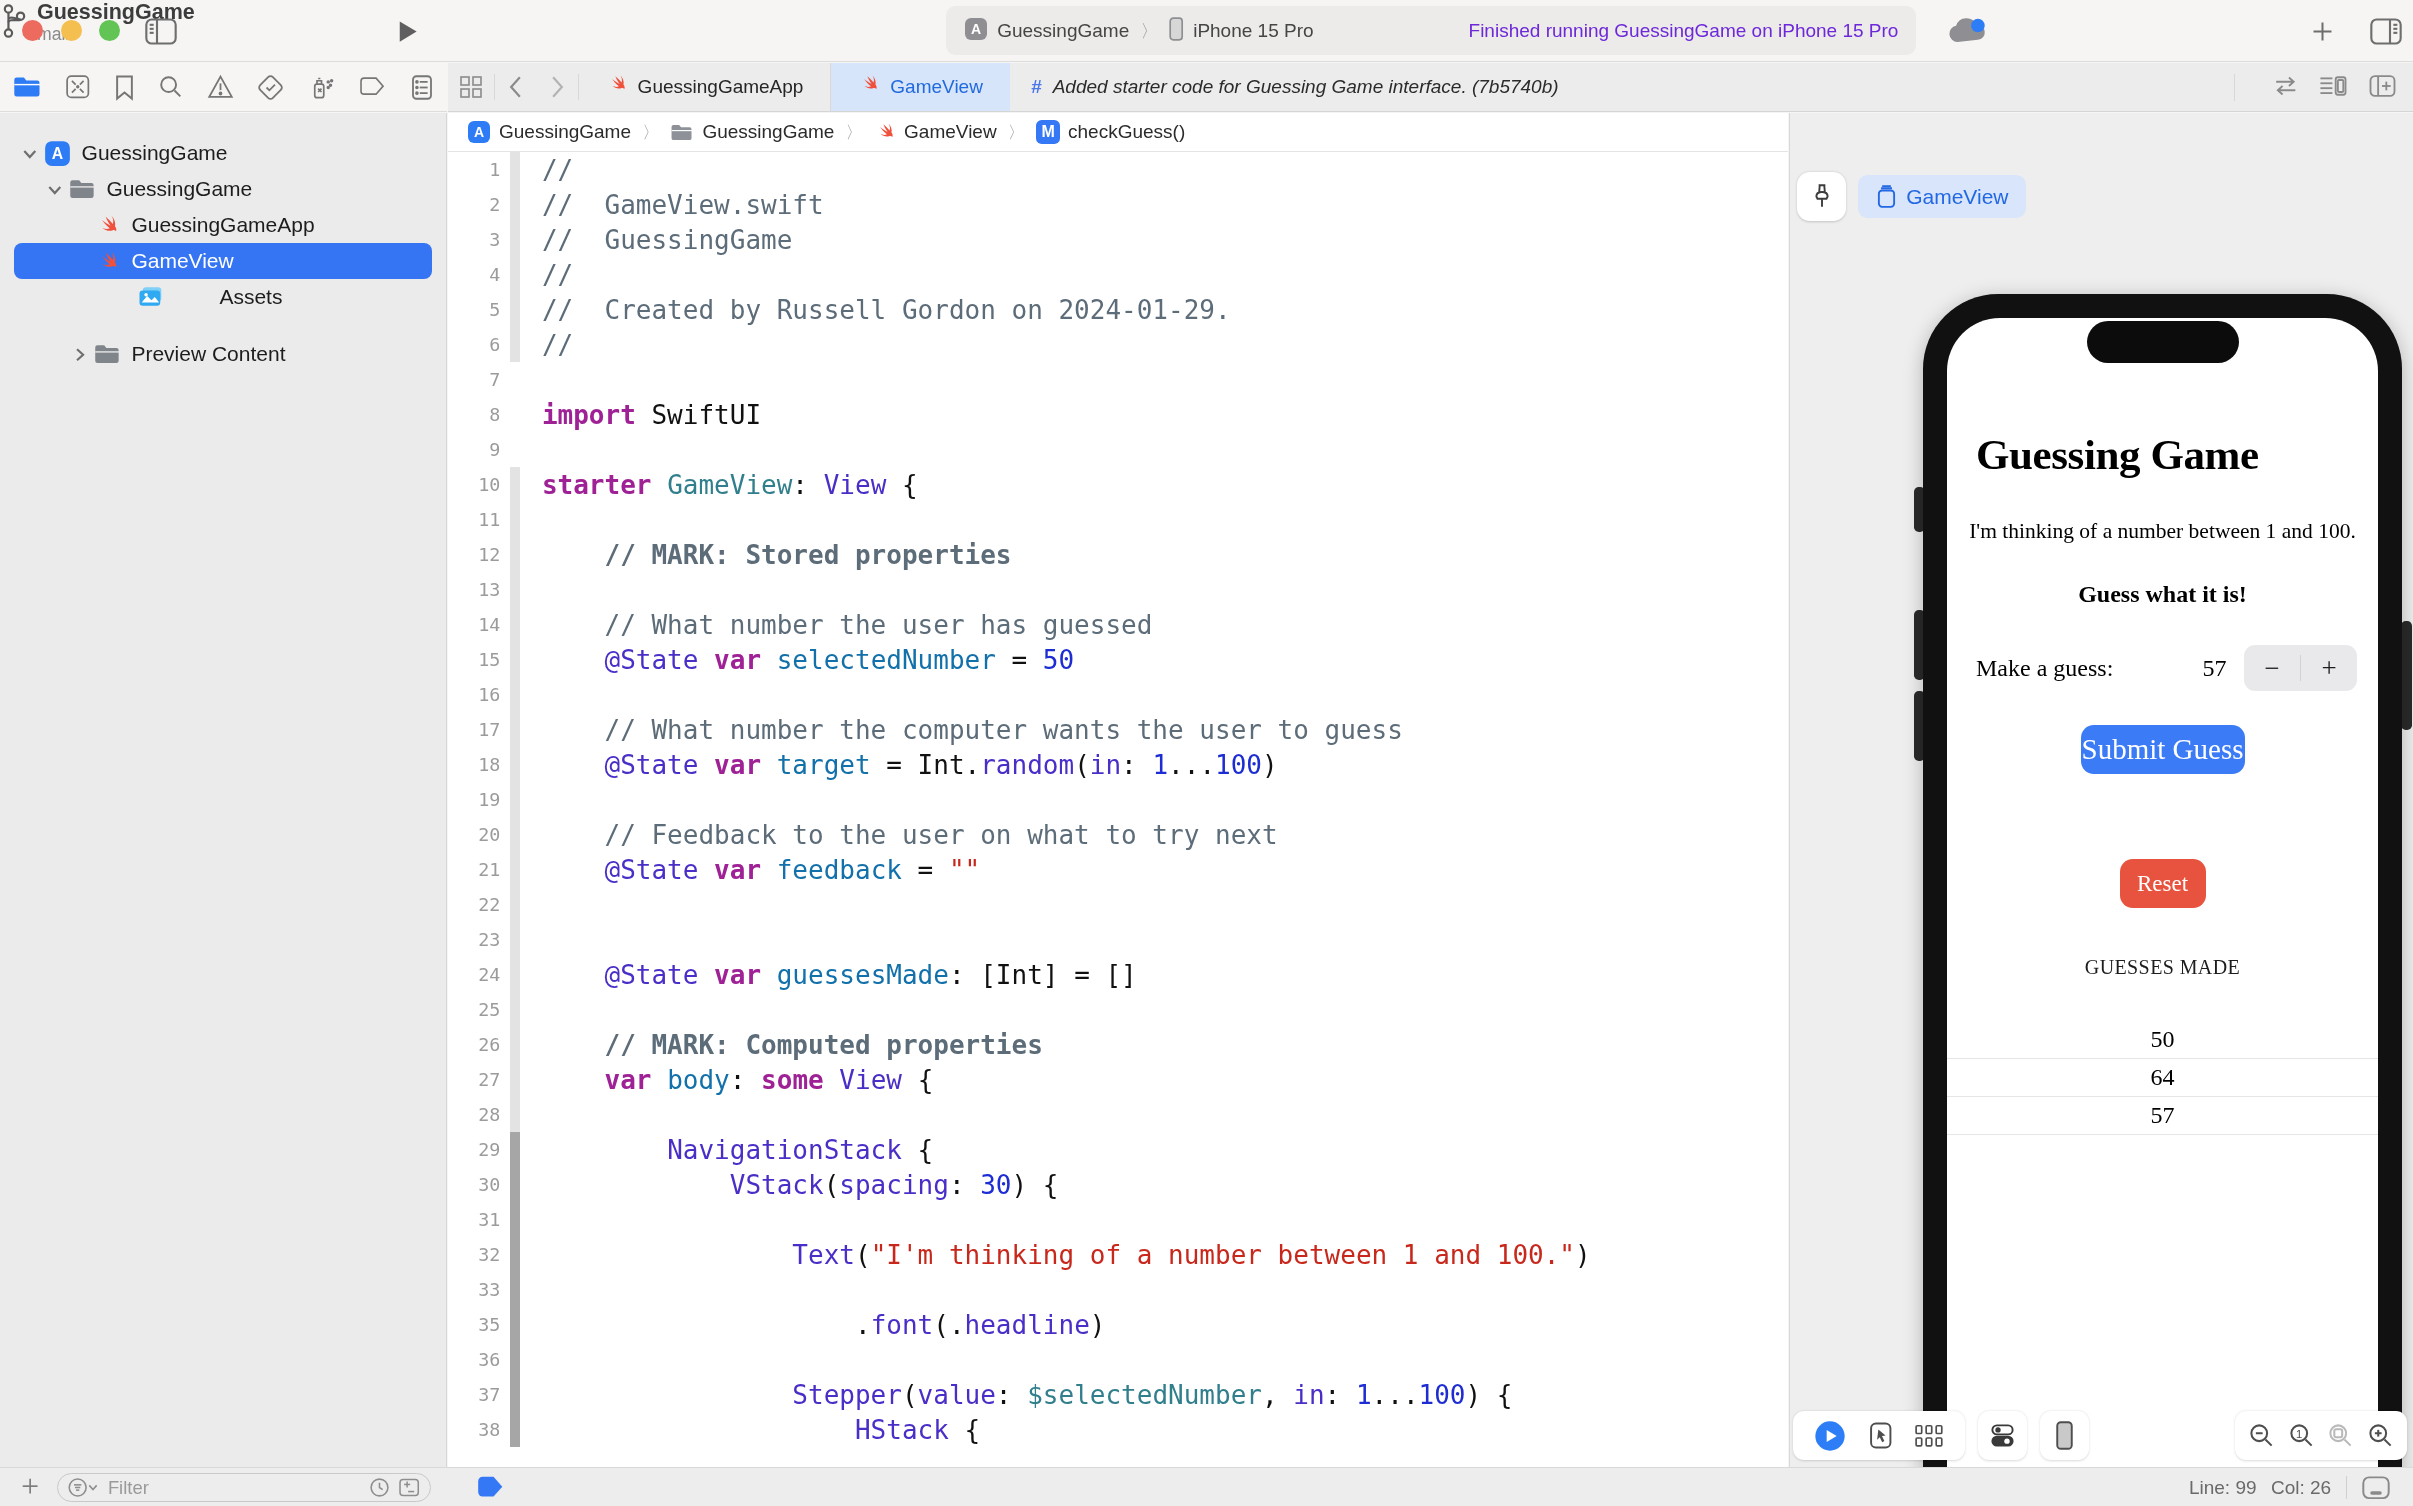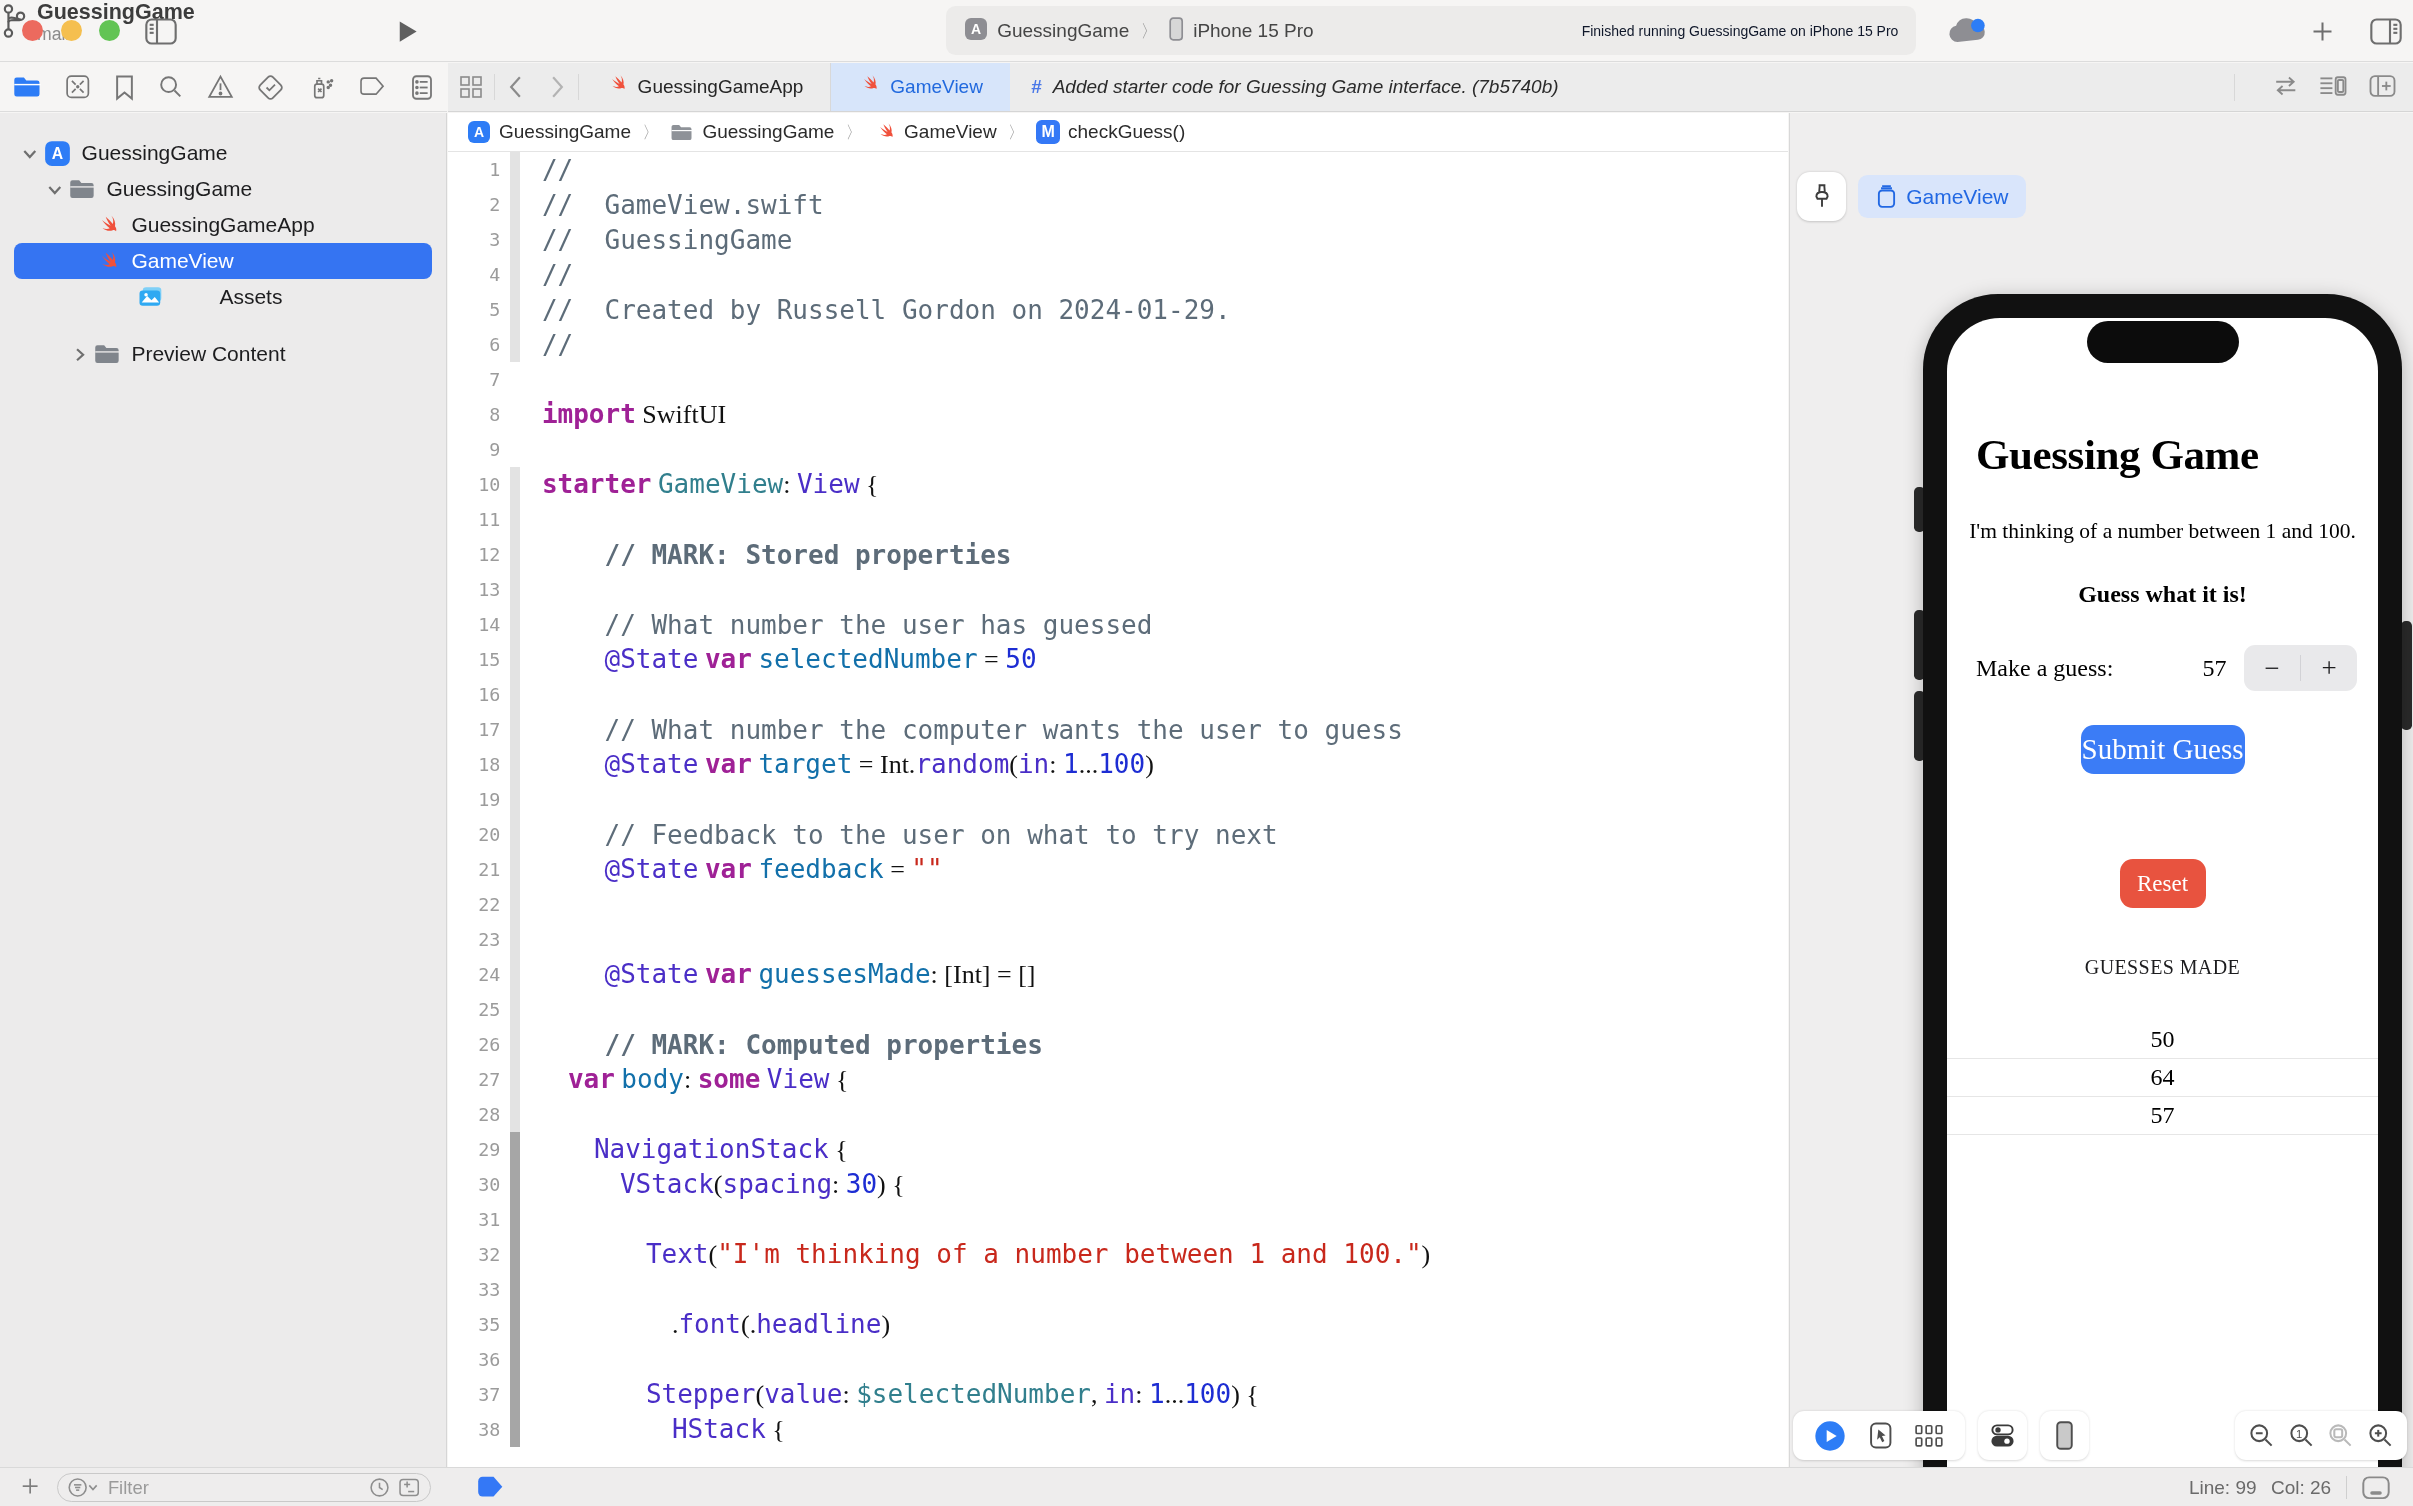--- a/index.html
+++ b/index.html
@@ -11,21 +11,21 @@
   #toolbar { left:0; top:0; width:2413px; height:62px; background:#f6f5f4; border-bottom:0.8px solid #dcdcdc; }
   .tl { width:21px; height:21px; border-radius:50%; top:20px; }
   #sidebar-toggle { left:145px; top:17.6px; color:#6e6e6e; }
   #play-btn { left:393px; top:17.6px; color:#5f5f5f; }
   #branch-wrap { left:457px; top:8px; display:flex; align-items:flex-start; gap:8px; color:#4a4a4a; }
   #branch-title { font-size:21.5px; font-weight:700; color:#3c3c3c; line-height:24px; }
   #branch-name { font-size:17.6px; color:#8b8b8b; line-height:21px; }
   #status-capsule { left:946px; top:6.4px; width:970px; height:49px; background:#ecebea; border-radius:9.6px; display:flex; align-items:center; padding:0 17.6px; gap:9.6px; }
   .cap-txt { font-size:19px; color:#454545; white-space:nowrap; }
   .cap-sep { color:#9a9a9a; font-size:17.6px; padding:0 1.6px; }
-  #run-status { margin-left:auto; font-size:14px; color:#0f172a; white-space:nowrap; }
+  #run-status { margin-left:auto; font-size:19px; color:#6d28d9; white-space:nowrap; }
   #cloud-wrap { left:1946px; top:16px; }
   #win-add { left:2309px; top:17.6px; color:#6e6e6e; }
   #right-panel-toggle { left:2370px; top:17.6px; color:#6e6e6e; }
 
   
   #nav-strip { left:0; top:63px; width:447px; height:49px; background:#f6f5f4; border-bottom:0.8px solid #dcdcdc; display:flex; align-items:center; justify-content:space-between; padding:0 12.8px; }
   #nav-strip .nicon { color:#767676; display:flex; }
 
   
   #tabbar { left:448px; top:63px; width:1966px; height:49px; background:#ececec; border-bottom:0.8px solid #d5d5d5; display:flex; align-items:stretch; }
@@ -62,21 +62,21 @@
   .gbar.l { background:#e3e3e3; }
   .gbar.d { background:#a6a6a6; }
   .ctext { font-family:"DejaVu Sans Mono", monospace; font-size:26px; white-space:pre; padding-left:21.5px; }
   .tk-cmt { color:#5d6c79; } .tk-cmtb{ color:#5d6c79; font-weight:700; }
   .tk-kw { color:#9f2196; font-weight:700; }
   .tk-typ { color:#4a2ec7; }
   .tk-num { color:#1d2dd3; }
   .tk-str { color:#c8281c; }
   .tk-decl { color:#317f8d; }
   .tk-prop { color:#1270aa; }
-  .tk-pln { color:#111111;font-family:Liberation Serif, serif; }
+  .tk-pln { color:#111111; }
 
   
   #canvas { left:1789px; top:113px; width:625px; height:1354px; background:#efeeee; border-left:0.8px solid #d8d8d8; }
   #pin-btn { left:1797px; top:172px; width:49px; height:49px; background:#fff; border-radius:12.8px; box-shadow:0 0.8px 2.4px rgba(0,0,0,.18); display:flex; align-items:center; justify-content:center; color:#3c3c3c; }
   #preview-chip { left:1858px; top:175px; height:43px; background:#d9e5fb; border-radius:9.6px; display:flex; align-items:center; gap:9.6px; padding:0 17.6px; color:#2268e3; font-size:21px; }
 
   
   #phone { left:1923px; top:294px; width:479px; height:1360px; background:#111; border-radius:75px; box-shadow:0 4.8px 19px rgba(0,0,0,.25);font-family:Liberation Serif, serif; }
   #screen { position:absolute; left:24px; top:24px; right:24px; bottom:24px; background:#fff; border-radius:53px; overflow:hidden; }
   #island { position:absolute; left:50%; top:27px; transform:translateX(-50%); width:152px; height:42px; background:#0c0c0c; border-radius:21px; }

